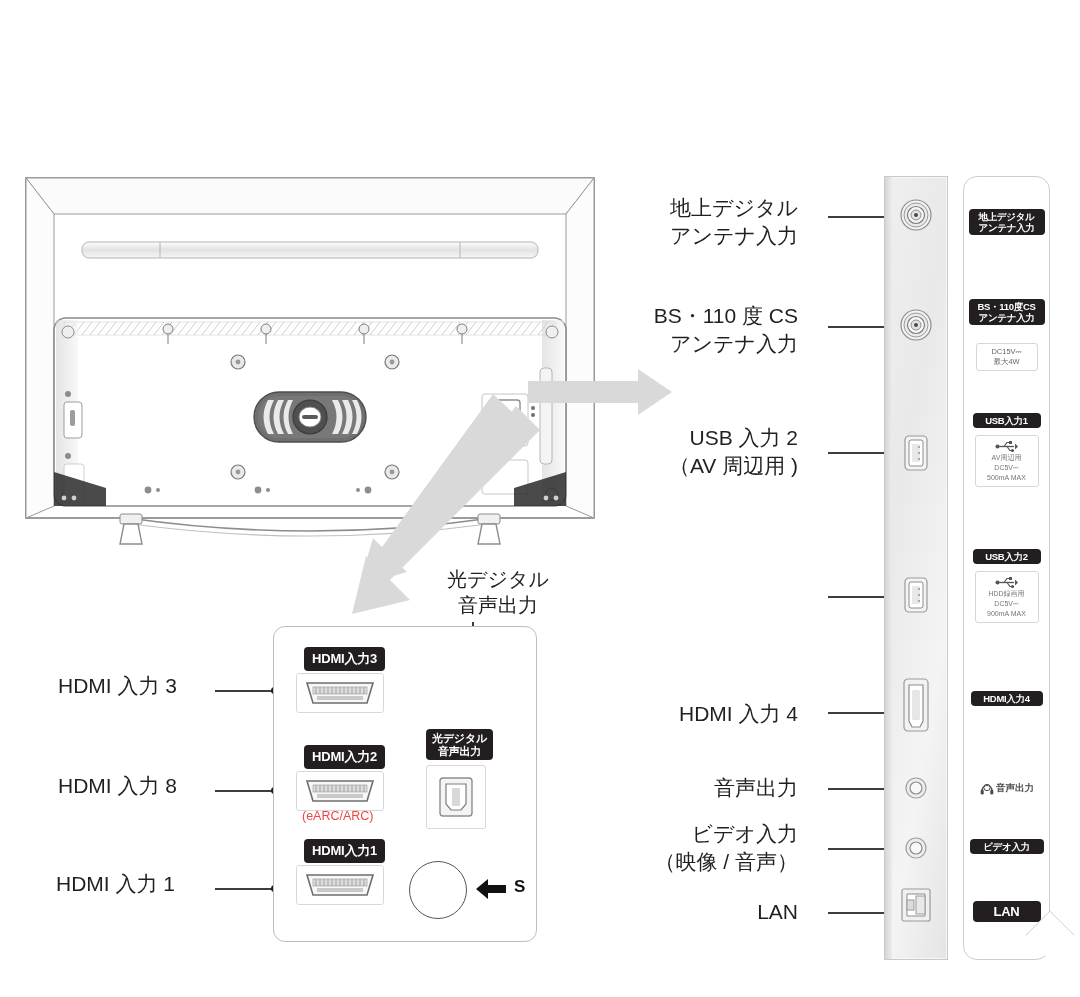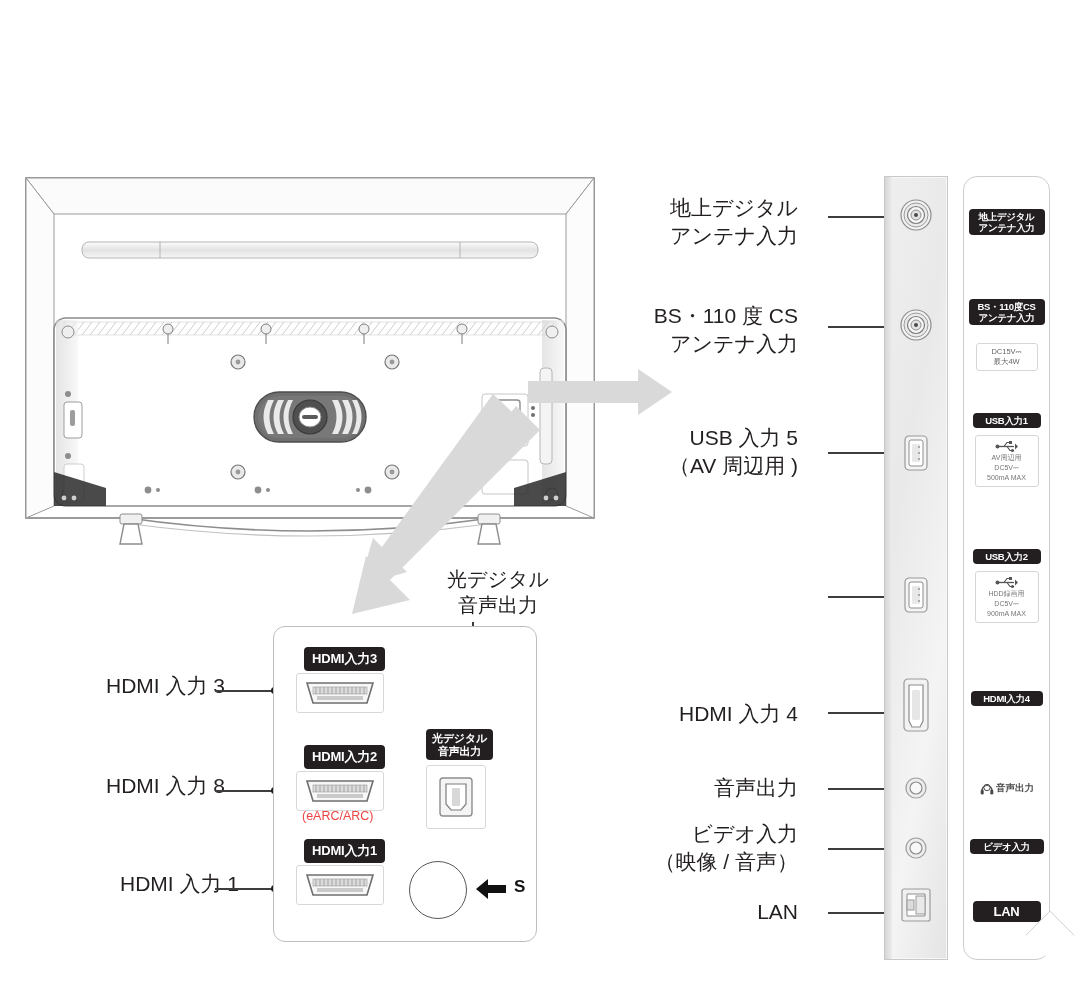--- a/index.html
+++ b/index.html
@@ -40,21 +40,20 @@
   .rlabel .sub{display:block;}
 
   
   .llabel{
     position:absolute;
     text-align:left;
     font-size:21px;
     line-height:1.3;
     color:#231f20;
     white-space:nowrap;
-    margin-left:48px;
   }
   .clabel{
     position:absolute;
     text-align:center;
     font-size:20px;
     line-height:1.3;
     color:#231f20;
     white-space:nowrap;
   }
 
@@ -354,21 +353,21 @@
   <div class="dot" style="left:888px;top:213px;"></div>
 
   <div class="rlabel" style="right:282px;top:302px;">
     <span>BS・110 度 CS</span>
     <span class="sub">アンテナ入力</span>
   </div>
   <div class="lead" style="left:828px;top:326px;width:62px;"></div>
   <div class="dot" style="left:888px;top:323px;"></div>
 
   <div class="rlabel" style="right:282px;top:424px;">
-    <span>USB 入力 5</span>
+    <span>USB 入力 2</span>
     <span class="sub">（AV 周辺用 )</span>
   </div>
   <div class="lead" style="left:828px;top:452px;width:62px;"></div>
   <div class="dot" style="left:888px;top:449px;"></div>
 
   <div class="lead" style="left:828px;top:596px;width:62px;"></div>
   <div class="dot" style="left:888px;top:593px;"></div>
 
   <div class="rlabel" style="right:282px;top:700px;">
     <span>HDMI 入力 4</span>
@@ -552,21 +551,21 @@
   </div>
   <div class="lead" style="left:215px;top:690px;width:58px;"></div>
   <div class="dot" style="left:271px;top:687px;"></div>
 
   <div class="llabel" style="left:58px;top:772px;">
     <span>HDMI 入力 8</span>
   </div>
   <div class="lead" style="left:215px;top:790px;width:58px;"></div>
   <div class="dot" style="left:271px;top:787px;"></div>
 
-  <div class="llabel" style="left:72px;top:870px;">
+  <div class="llabel" style="left:56px;top:870px;">
     <span>HDMI 入力 1</span>
   </div>
   <div class="lead" style="left:215px;top:888px;width:58px;"></div>
   <div class="dot" style="left:271px;top:885px;"></div>
 
   <div class="clabel" style="left:418px;top:566px;width:160px;">
     <span>光デジタル</span><br>
     <span>音声出力</span>
   </div>
   <div class="lead-v" style="left:472px;top:622px;height:86px;"></div>

